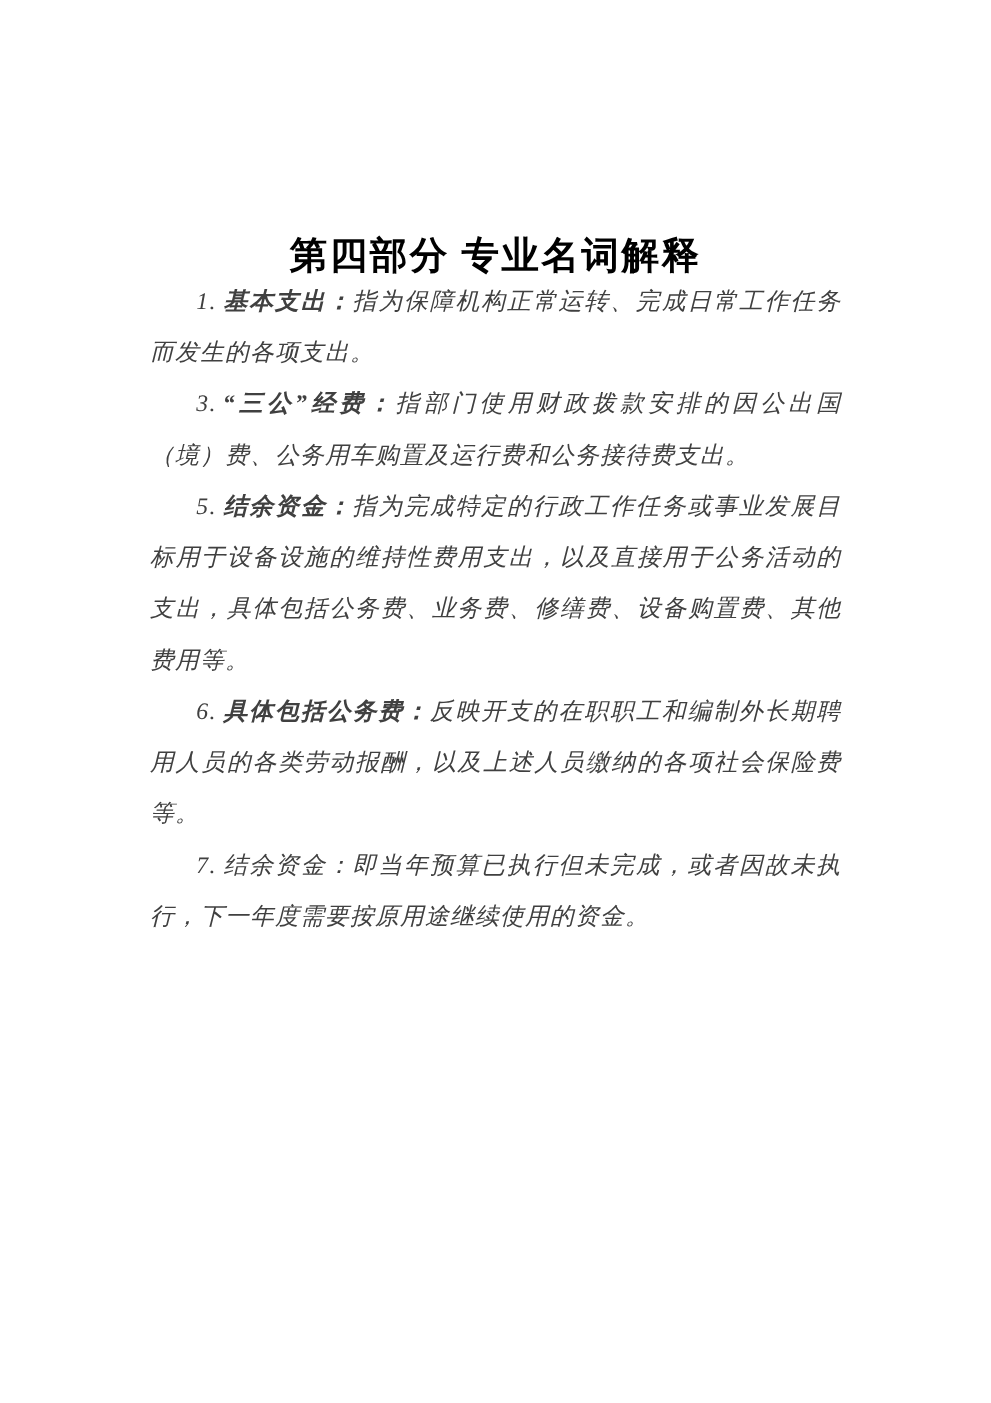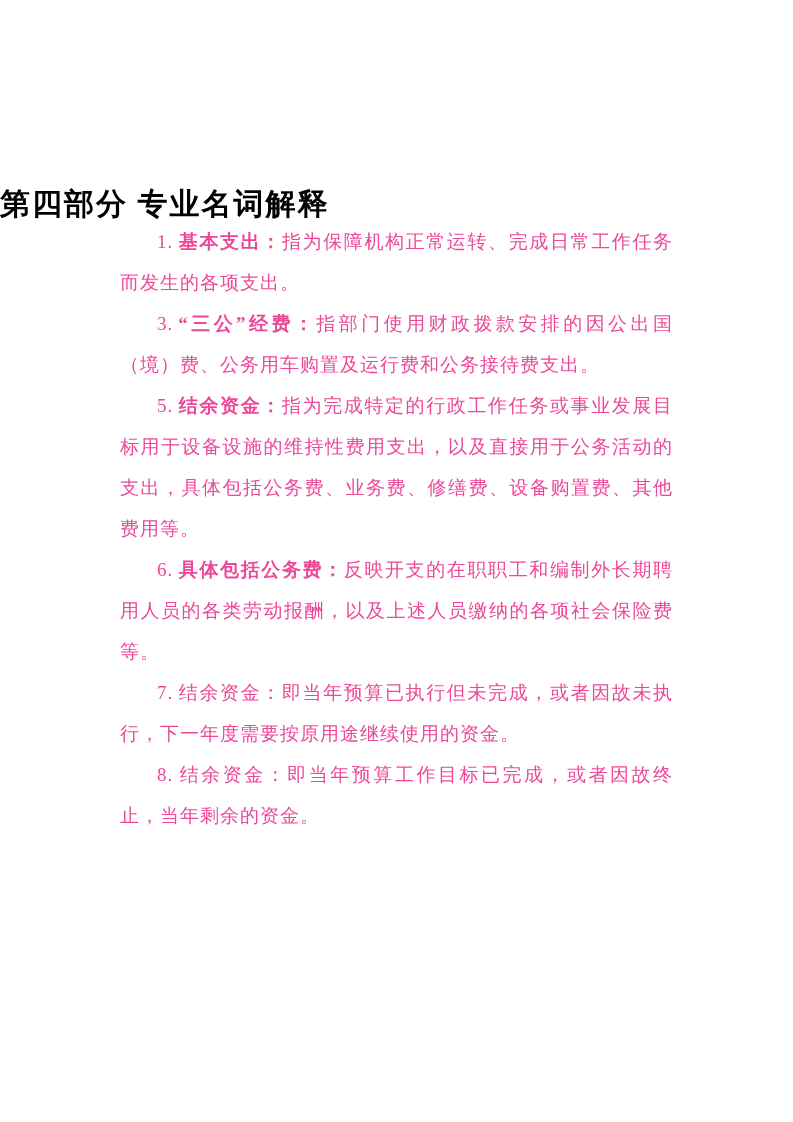--- a/index.html
+++ b/index.html
@@ -8,39 +8,41 @@
     background: #ffffff;
     font-family: "Liberation Serif", "DejaVu Serif", serif;
     color: #1a1a1a;
     position: relative;
     overflow: hidden;
   }
   .page { position: absolute; inset: 0; background: #ffffff; }
   .doc-title {
     position: absolute;
     top: 164px; left: 0; width: 100%;
+    text-align: center;
     font-size: 30px;
     font-weight: bold;
     letter-spacing: 2px;
     color: #000000;
   }
   .content {
     position: absolute;
     top: 221px;
     left: 120px;
     width: 553px;
   }
   .para {
     margin: 0;
     font-size: 19px;
     line-height: 41px;
     letter-spacing: 1px;
     text-align: justify;
     text-indent: 37px;
-    color: #ec4899;
+    color: #404040;
+    font-style: italic;
   }
   .num { margin-right: 5px; }
   .term { font-weight: bold; }
   .para.term-regular .term { font-weight: normal; }
 </style>
 </head>
 <body>
 
 <div class="page">
 
@@ -53,16 +55,15 @@
 
     <p class="para"><span class="num">3.</span><span class="term">“三公”经费：</span><span class="body-text">指部门使用财政拨款安排的因公出国（境）费、公务用车购置及运行费和公务接待费支出。</span></p>
 
 
     <p class="para"><span class="num">5.</span><span class="term">结余资金：</span><span class="body-text">指为完成特定的行政工作任务或事业发展目标用于设备设施的维持性费用支出，以及直接用于公务活动的支出，具体包括公务费、业务费、修缮费、设备购置费、其他费用等。</span></p>
 
     <p class="para"><span class="num">6.</span><span class="term">具体包括公务费：</span><span class="body-text">反映开支的在职职工和编制外长期聘用人员的各类劳动报酬，以及上述人员缴纳的各项社会保险费等。</span></p>
 
     <p class="para term-regular"><span class="num">7.</span><span class="term">结余资金：</span><span class="body-text">即当年预算已执行但未完成，或者因故未执行，下一年度需要按原用途继续使用的资金。</span></p>
 
-    <p class="para term-regular"><span class="num">8.</span><span class="term">结余资金：</span><span class="body-text">即当年预算工作目标已完成，或者因故终止，当年剩余的资金。</span></p>
 
   </div>
 </div>
 
 </body></html>

